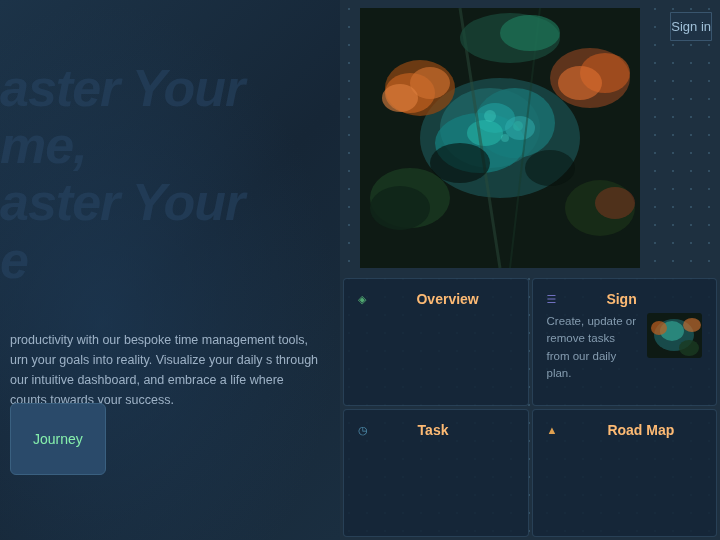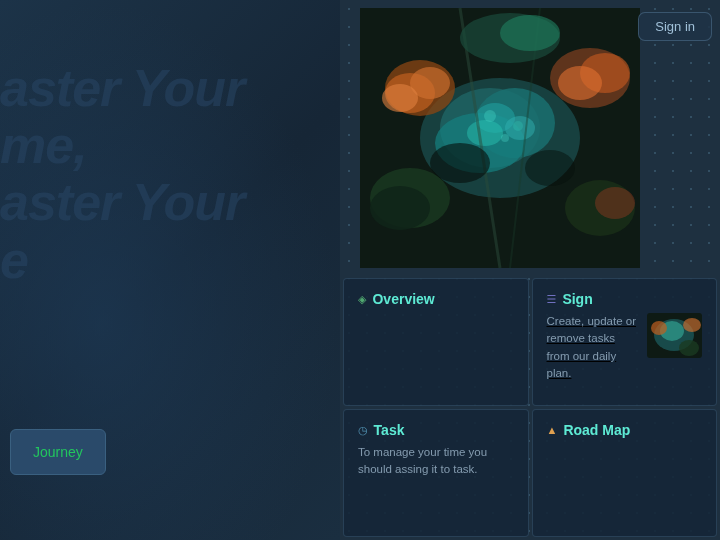--- a/index.html
+++ b/index.html
@@ -60,24 +60,24 @@
       color: rgba(180, 200, 220, 0.85);
       font-size: 12.5px;
       line-height: 1.6;
     }
 
     .journey-btn {
       position: absolute;
       bottom: 65px;
       left: 10px;
       background: #2a4a6a;
-      color: #22c55e;
+      color: #86efac;
       border: 1px solid #3a6080;
       border-radius: 6px;
-      padding: 14px 22px;
+      padding: 27px 22px;
       font-size: 14px;
       cursor: pointer;
       font-weight: 500;
     }
 
     
     .right-panel {
       flex: 1;
       background: #1e3040;
       position: relative;
@@ -95,22 +95,22 @@
     }
 
     
     .signin-btn {
       position: absolute;
       top: 12px;
       right: 8px;
       background: rgba(30,50,70,0.85);
       color: #a0c0d8;
       border: 1px solid rgba(100,140,170,0.4);
-      border-radius: 7px;
-      padding: 6px 16px;
+      border-radius: 1px;
+      padding: 6px 0;
       font-size: 13px;
       cursor: pointer;
       z-index: 10;
     }
 
     
     .hero-image-container {
       position: absolute;
       top: 8px;
       left: 10px;
@@ -157,21 +157,22 @@
     }
 
     .card-icon {
       font-size: 11px;
       color: #5090b0;
     }
 
     .card-title {
       font-size: 14px;
       font-weight: 600;
-      color: #5eead4;
+      color: #fdba74;
+      margin-left: 44px;
     }
 
     .card-desc {
       font-size: 11.5px;
       color: rgba(150, 175, 195, 0.85);
       line-height: 1.5;
     }
 
     .card-image-mini {
       float: right;
@@ -195,20 +196,21 @@
   <div class="left-panel">
     <div class="hero-text">
       <div class="hero-title">
         aster Your<br>
         me,<br>
         aster Your<br>
         e
       </div>
     </div>
 
+    <div class="hero-description">productivity with our bespoke time management tools, urn your goals into reality. Visualize your daily s through our intuitive dashboard, and embrace a life where counts towards your success.</div>
 
     <button class="journey-btn">Journey</button>
   </div>
 
   <div class="right-panel">
 
     <button class="signin-btn">Sign in</button>
 
     <div class="hero-image-container">
       <svg class="hero-image-svg" viewBox="0 0 280 260" xmlns="http://www.w3.org/2000/svg">
@@ -268,42 +270,41 @@
           <span class="card-icon overview-icon">◈</span>
           <span class="card-title">Overview</span>
         </div>
       </div>
 
       <div class="card">
         <div class="card-header">
           <span class="card-icon task-icon">☰</span>
           <span class="card-title">Sign</span>
         </div>
-        <div style="display:flex; align-items:flex-start;text-decoration:underline;">
+        <div style="display:flex; align-items:flex-start;">
           <div class="card-desc" style="flex:1;">Create, update or remove tasks from our daily plan.</div>
 
           <div class="card-image-mini">
             <svg width="55" height="45" viewBox="0 0 55 45" xmlns="http://www.w3.org/2000/svg">
               <rect width="55" height="45" fill="#0e1a14"></rect>
               <ellipse cx="27" cy="22" rx="20" ry="16" fill="#1a5050" opacity="0.9"></ellipse>
               <ellipse cx="25" cy="18" rx="12" ry="10" fill="#30a090" opacity="0.7"></ellipse>
               <ellipse cx="12" cy="15" rx="8" ry="7" fill="#c06020" opacity="0.7"></ellipse>
               <ellipse cx="45" cy="12" rx="9" ry="7" fill="#d07030" opacity="0.65"></ellipse>
               <ellipse cx="42" cy="35" rx="10" ry="8" fill="#1a3a20" opacity="0.8"></ellipse>
             </svg>
           </div>
         </div>
       </div>
 
       <div class="card">
         <div class="card-header">
           <span class="card-icon timer-icon">◷</span>
           <span class="card-title">Task</span>
         </div>
-        <div class="card-desc">To manage your time you should assing it to task.</div>
       </div>
 
       <div class="card">
         <div class="card-header">
           <span class="card-icon roadmap-icon">▲</span>
           <span class="card-title">Road Map</span>
         </div>
       </div>
 
     </div>

